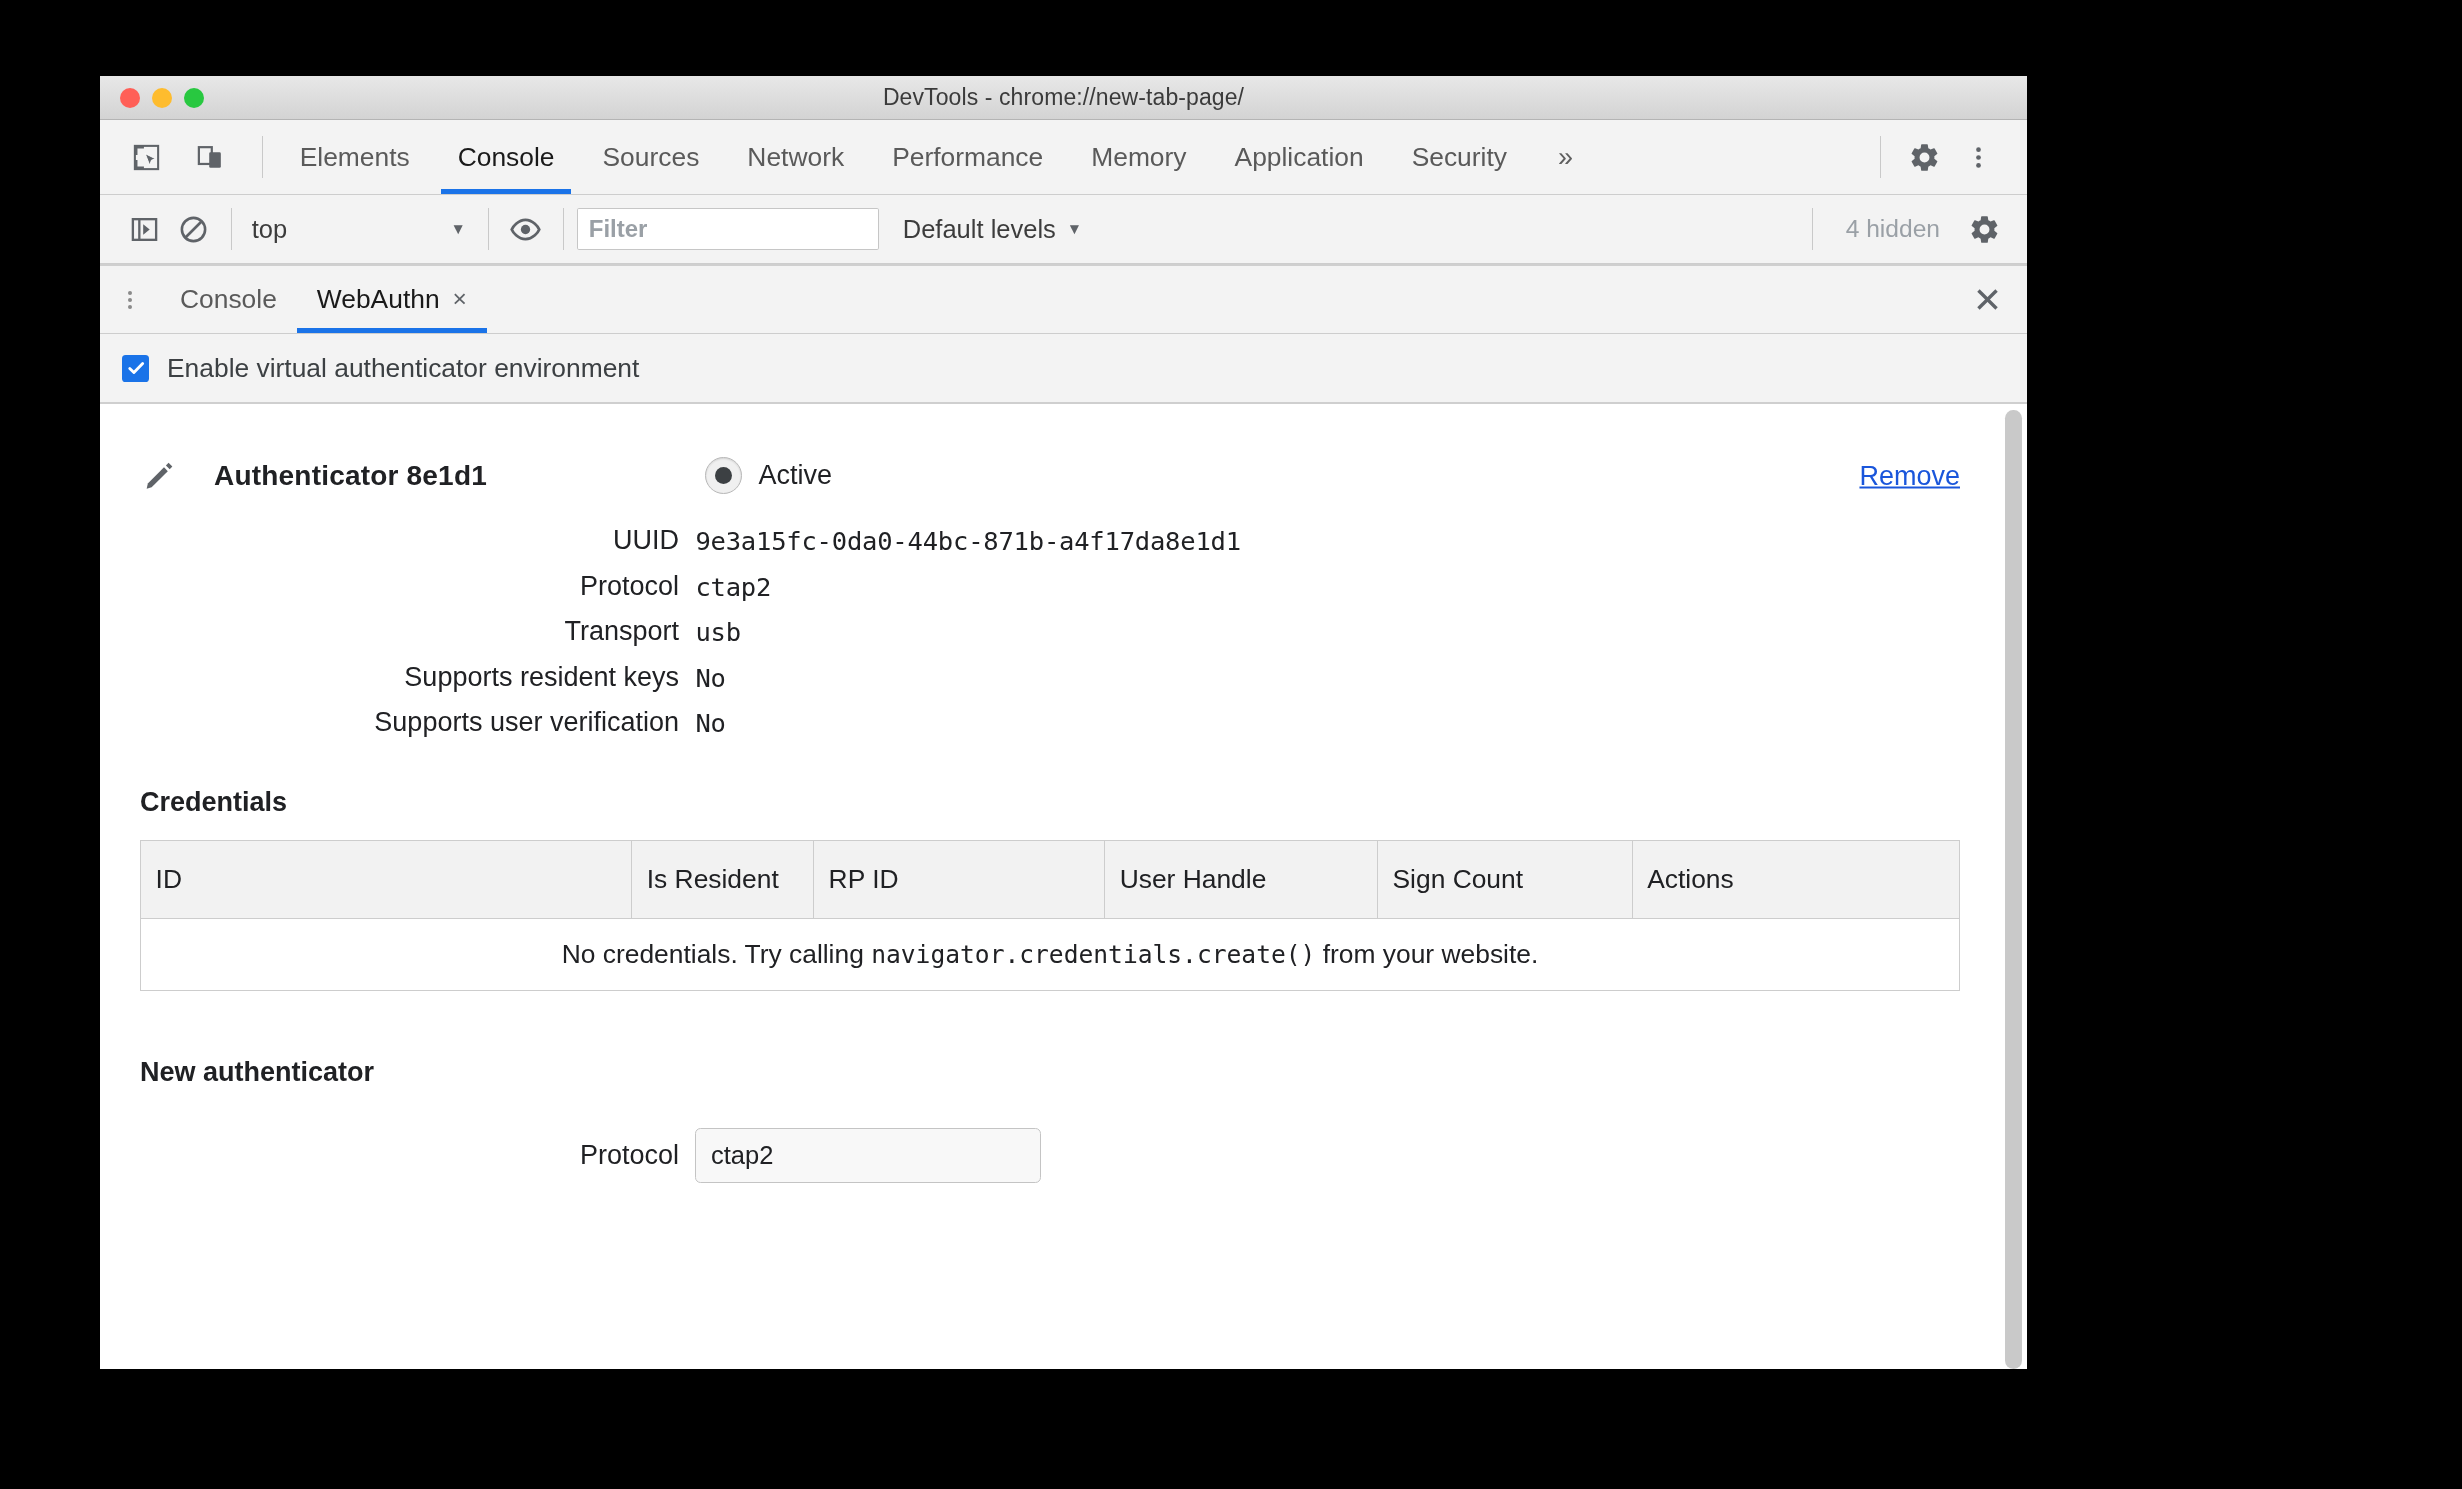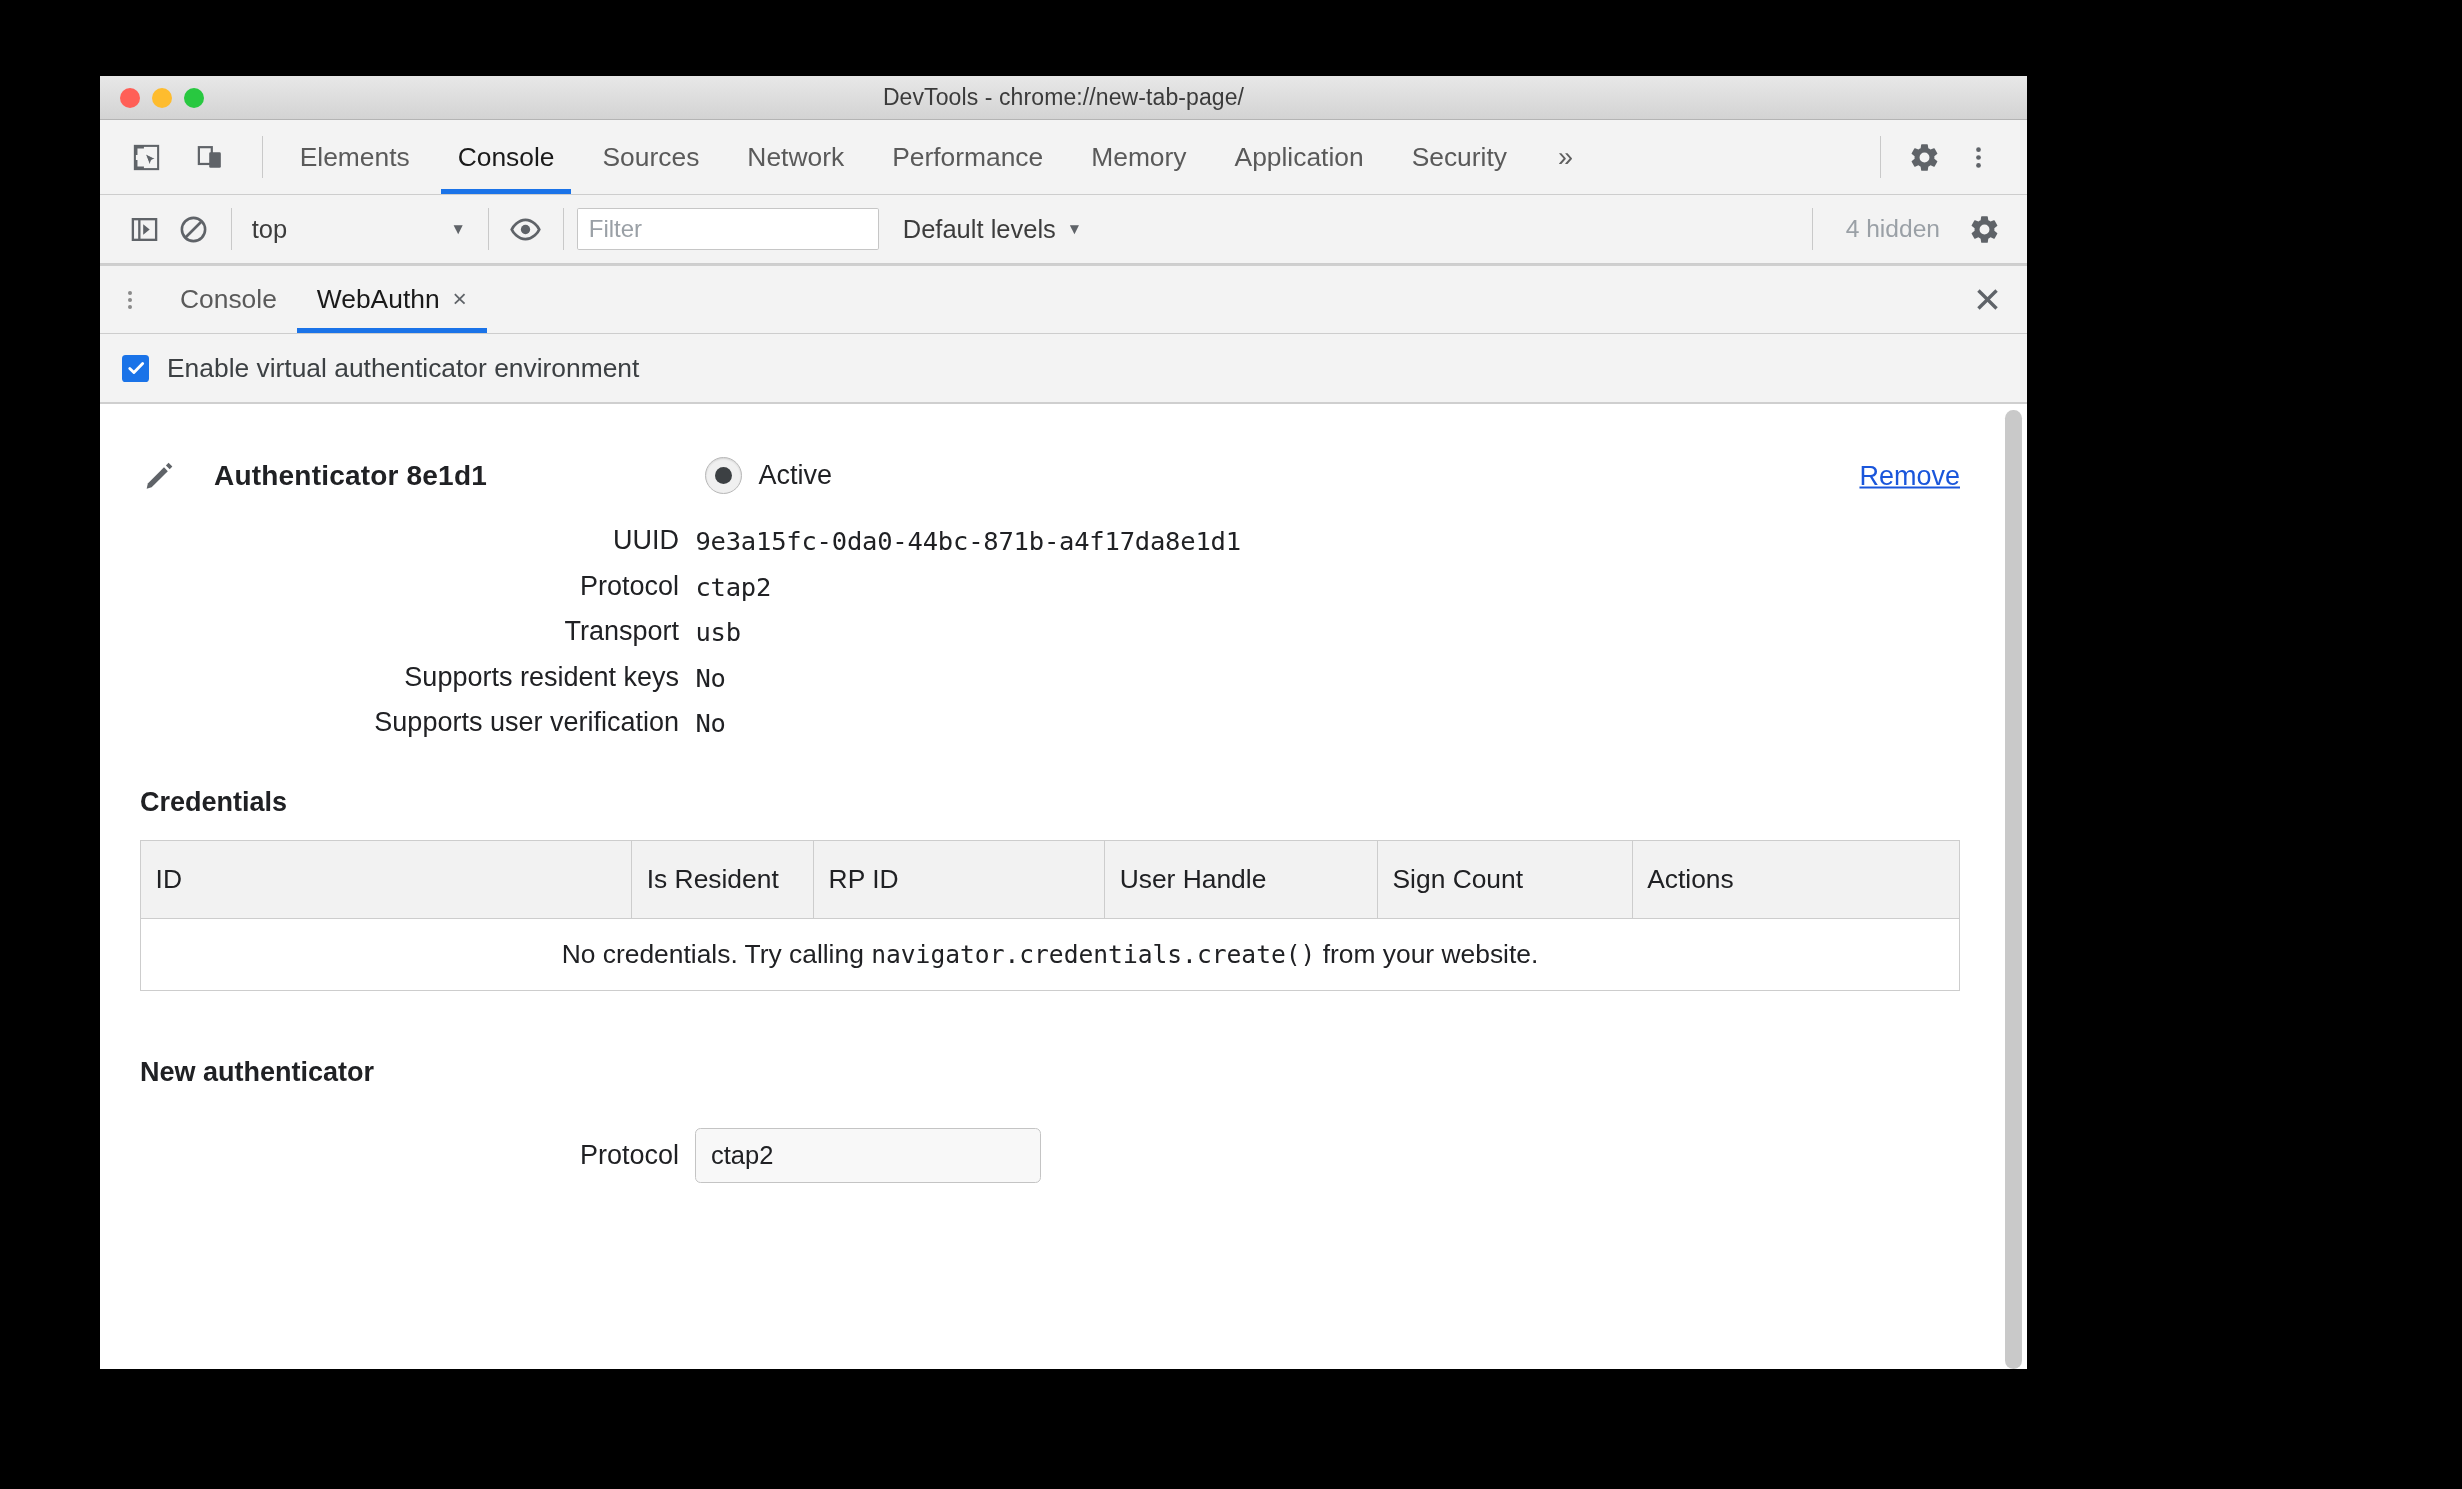--- a/index.html
+++ b/index.html
@@ -77,21 +77,21 @@
   .ctx-select{
     display:flex;align-items:center;justify-content:space-between;
     width:214px;height:42px;padding:0 9px 0 7.3px;
     font-size:25.5px;color:#3c3c3c;
   }
   .caret{font-size:15.5px;color:#5f6368;}
   .filter-input{
     width:278px;height:40px;
     background:#fff;border:0.9px solid #c6c6c6;border-radius:1.8px;
     display:flex;align-items:center;padding:0 11px;
-    font-size:24px;color:#9aa0a6;
+    font-size:24px;color:#9aa0a6;font-weight:bold;
   }
   .levels{
     display:flex;align-items:center;gap:11px;
     font-size:25.5px;color:#3c3c3c;
     margin-left:24px;
   }
   .consolebar-right{margin-left:auto;display:flex;align-items:center;gap:0;}
   .hidden-count{font-size:24.6px;color:#9aa0a6;padding:0 20px;}
   
   .drawer{

